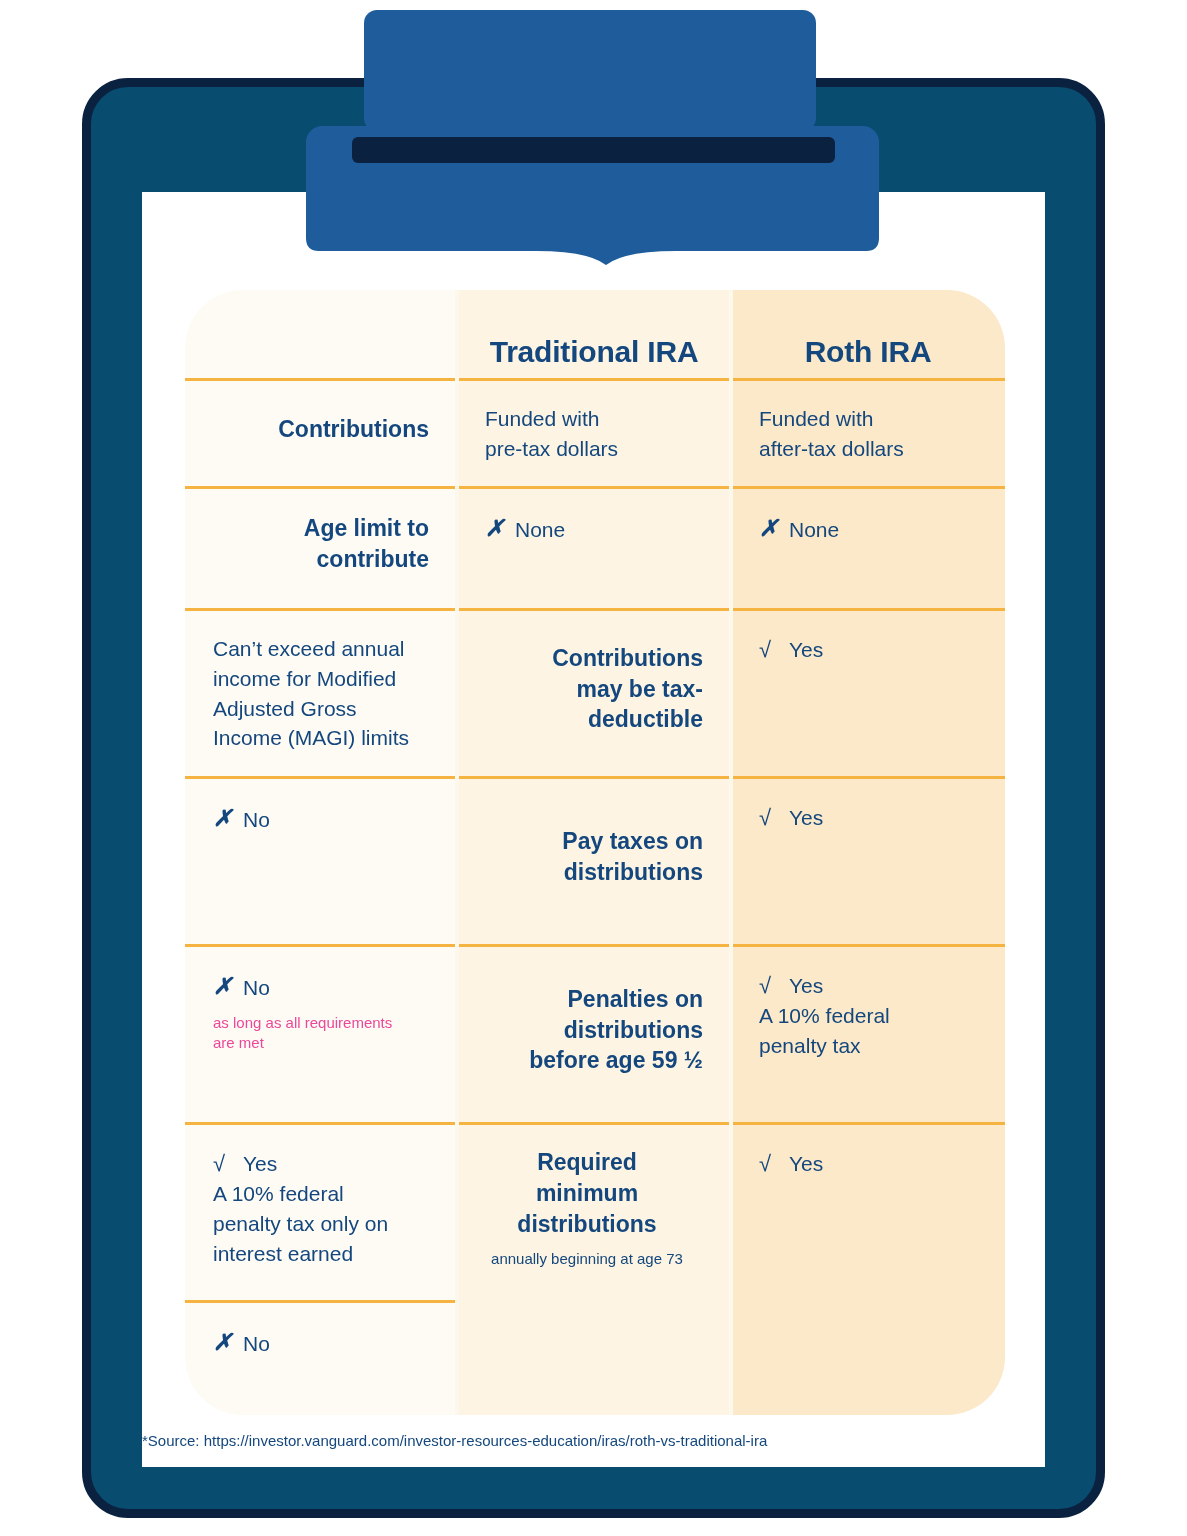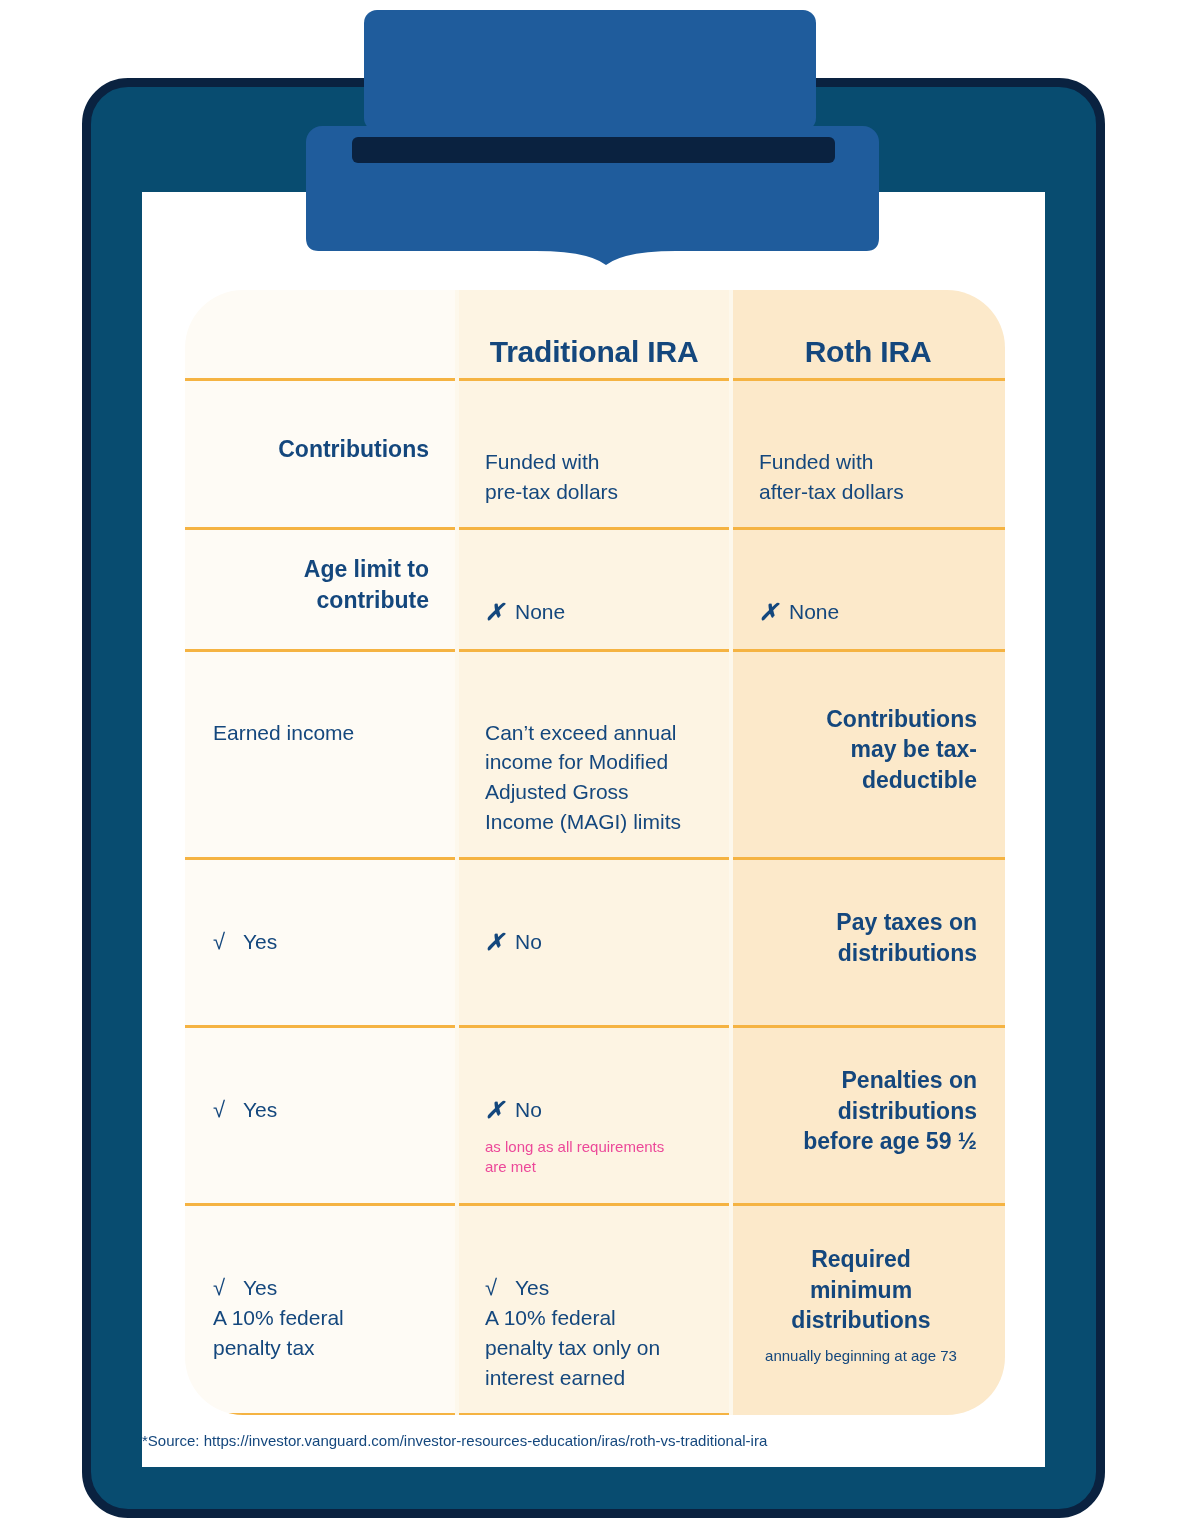--- a/index.html
+++ b/index.html
@@ -132,21 +132,21 @@
   }
   .label-cell.center { align-items: center; text-align: center; }
 
   .val-cell {
     display: flex; flex-direction: column;
     justify-content: flex-start;
     padding: 26px 20px 20px 28px;
   }
   .val-line {
     font-size: 21px; color: #14477d; line-height: 1.42;
-    display: flex; align-items: center; margin-top: 43px;
+    display: flex; align-items: flex-end;
   }
   .val-text { font-size: 21px; color: #14477d; line-height: 1.42; }
   .val-note { font-size: 15px; color: #ec4899; line-height: 1.35; margin-top: 10px; }
 
   .mark { display: inline-block; width: 30px; flex: 0 0 30px; color: #14477d; }
   .mark.check { font-size: 22px; font-weight: normal; }
   .mark.cross { font-size: 23px; font-weight: bold; font-style: italic; }
 
   
   .h1 { min-height: 108px; }
@@ -230,26 +230,20 @@
         <div class="rule"></div>
         <div class="val-line">
           <span class="mark cross">✗</span>
           <span class="val-text">None</span>
         </div>
       </div>
 
       <div class="cell val-cell h3">
         <div class="rule"></div>
         <div class="val-line">
-          <span class="val-text">Earned income</span>
-        </div>
-      </div>
-      <div class="cell val-cell h3">
-        <div class="rule"></div>
-        <div class="val-line">
           <span class="val-text">Can’t exceed annual<br>income for Modified<br>Adjusted Gross<br>Income (MAGI) limits</span>
         </div>
       </div>
 
       <div class="cell label-cell h4">
         <div class="rule"></div>
         <div class="label-text">Contributions<br>may be tax-<br>deductible</div>
       </div>
       <div class="cell val-cell h4">
         <div class="rule"></div>

